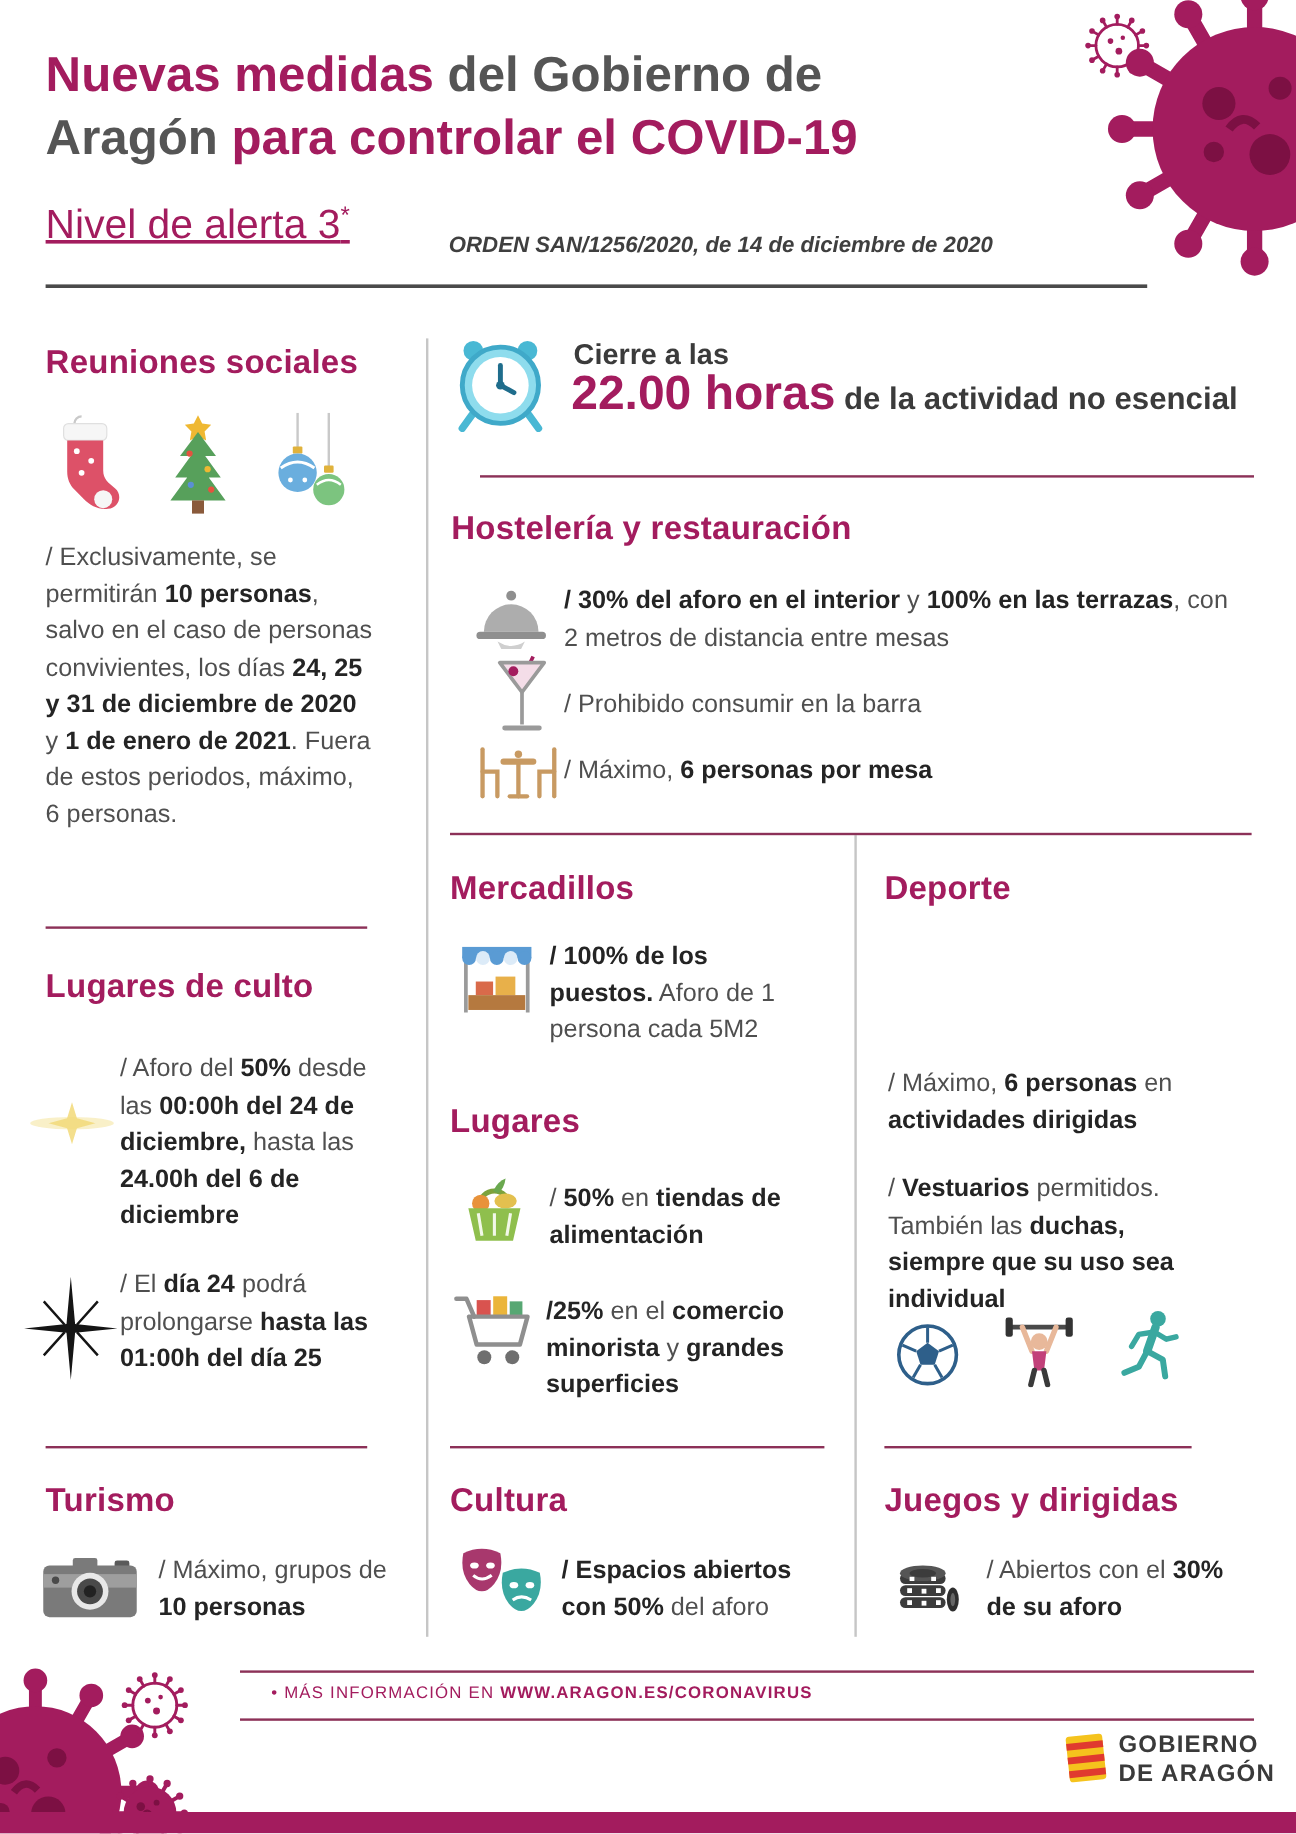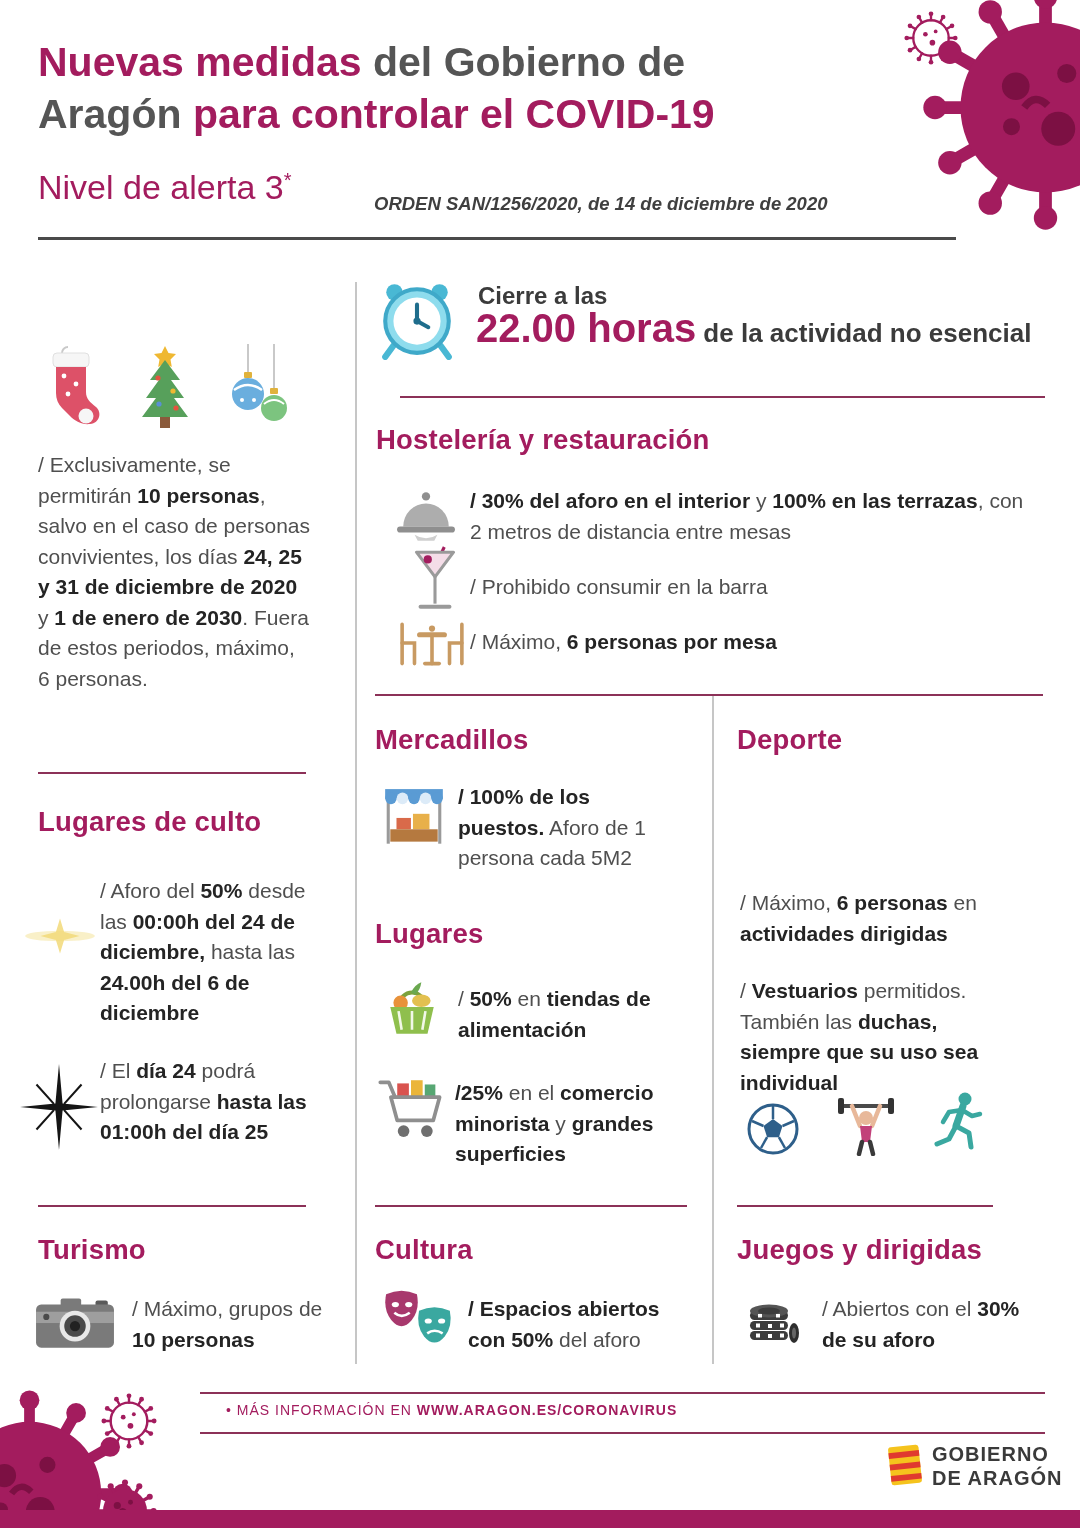--- a/index.html
+++ b/index.html
@@ -9,21 +9,21 @@
     --ink-strong:#242424;
     --maroon:#8c3158;
   }
   body{ background:#fff; font-family:"Liberation Sans","DejaVu Sans",sans-serif; }
   .page{ position:relative; width:1080px; height:1528px; background:#ffffff; overflow:hidden; }
   .abs{ position:absolute; }
   .b{ font-weight:bold; }
   .title{ font-size:41px; line-height:52px; font-weight:bold; }
   .title .accent{ color:var(--accent); }
   .title .plain{ color:#555555; }
-  .alert{ font-size:34px; color:var(--accent); }
+  .alert{ font-size:34px; color:var(--accent);text-decoration:underline; }
   .alert sup{ font-size:20px; }
   .order{ font-size:18.5px; font-style:italic; font-weight:bold; color:#3f3f3f; }
   .heading{ font-size:27.5px; font-weight:bold; color:var(--accent); letter-spacing:.2px; }
   .txt{ font-size:21px; line-height:30.5px; color:var(--ink); }
   .txt span.b{ color:var(--ink-strong); }
   .rule{ background:var(--maroon); height:2px; }
   .rule-dark{ background:#4a4a4a; height:3px; }
   .vrule{ background:#c6c6c6; width:2px; }
   .closing-line1{ font-size:24px; font-weight:bold; color:#3b3b3b; }
   .closing-time{ font-size:40px; font-weight:bold; color:var(--accent); }
@@ -132,20 +132,21 @@
   <svg class="abs" style="left:903px; top:10px; width:56px; height:56px; color:#a31c5e;">
       <use href="#sym-virus-outline"></use>
     </svg>
   <svg class="abs" style="left:918px; top:-20px; width:255px; height:255px; color:#a31c5e;">
       <use href="#sym-virus-solid"></use>
     </svg>
 
   <div class="vrule abs" style="left:355px; top:282px; height:1082px;"></div>
   <div class="vrule abs" style="left:712px; top:696px; height:668px;"></div>
 
+  <h2 class="heading abs" style="left:38px; top:286px;">Reuniones sociales</h2>
 
   <div class="icon-row abs" style="left:40px; top:336px; gap:26px; height:94px;">
     <svg style="width:62px;height:86px;" viewBox="0 0 62 86">
       <path d="M28 3 a6 6 0 1 0 6 6" fill="none" stroke="#c9c9c9" stroke-width="2"></path>
       <rect x="13" y="9" width="36" height="14" rx="4" fill="#f6f6f6" stroke="#e0e0e0"></rect>
       <path d="M16 23 h30 v25 c0 7 4 10 10 15 c6 5 4 16 -6 17 c-8 1 -15 -3 -20 -8 l-8 -8 c-4 -4 -6 -9 -6 -15 z" fill="#dd5168"></path>
       <circle cx="46" cy="72" r="7.5" fill="#f6f6f6"></circle>
       <circle cx="24" cy="32" r="2.4" fill="#fff"></circle>
         <circle cx="36" cy="40" r="2.4" fill="#fff"></circle>
         <circle cx="28" cy="50" r="2.4" fill="#fff"></circle>
@@ -166,21 +167,21 @@
       <circle cx="20" cy="50" r="16" fill="#6aaede"></circle>
       <path d="M6 46 q14 -10 28 0" stroke="#fff" stroke-width="2.5" fill="none"></path>
       <circle cx="14" cy="56" r="2" fill="#fff"></circle>
         <circle cx="26" cy="56" r="2" fill="#fff"></circle>
       <rect x="42" y="44" width="8" height="6" rx="1" fill="#e0b23c"></rect>
       <circle cx="46" cy="64" r="13" fill="#7cc47f"></circle>
       <path d="M36 60 q10 -8 20 0" stroke="#fff" stroke-width="2" fill="none"></path>
     </svg>
   </div>
 
-  <p class="txt abs" style="left:38px; top:450px; width:274px;"><span>/ Exclusivamente, se permitirán </span><span class="b">10 personas</span><span>, salvo en el caso de personas convivientes, los días </span><span class="b">24, 25 y 31 de diciembre de 2020</span><span> y </span><span class="b">1 de enero de 2030</span><span>. Fuera de estos periodos, máximo, 6 personas.</span></p>
+  <p class="txt abs" style="left:38px; top:450px; width:274px;"><span>/ Exclusivamente, se permitirán </span><span class="b">10 personas</span><span>, salvo en el caso de personas convivientes, los días </span><span class="b">24, 25 y 31 de diciembre de 2020</span><span> y </span><span class="b">1 de enero de 2021</span><span>. Fuera de estos periodos, máximo, 6 personas.</span></p>
 
   <div class="rule abs" style="left:38px; top:772px; width:268px;"></div>
 
   <h2 class="heading abs" style="left:38px; top:806px;">Lugares de culto</h2>
 
   <svg class="abs" style="left:22px; top:912px; width:76px; height:48px;" viewBox="0 0 74 46">
     <ellipse cx="37" cy="23" rx="34" ry="5" fill="#f7e9b0" opacity="0.7"></ellipse>
     <path d="M37 6 L41 19 56 23 41 27 37 40 33 27 18 23 33 19 z" fill="#f2d979" opacity="0.85"></path>
   </svg>
   <p class="txt abs" style="left:100px; top:876px; width:232px;"><span>/ Aforo del </span><span class="b">50%</span><span>  desde las </span><span class="b">00:00h del 24 de diciembre,</span><span> hasta las </span><span class="b">24.00h del 6 de diciembre</span></p>

